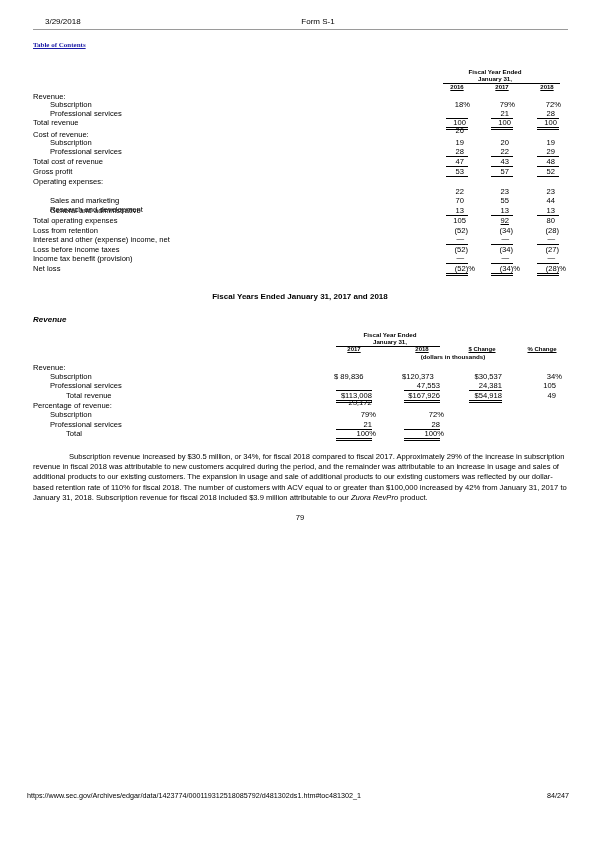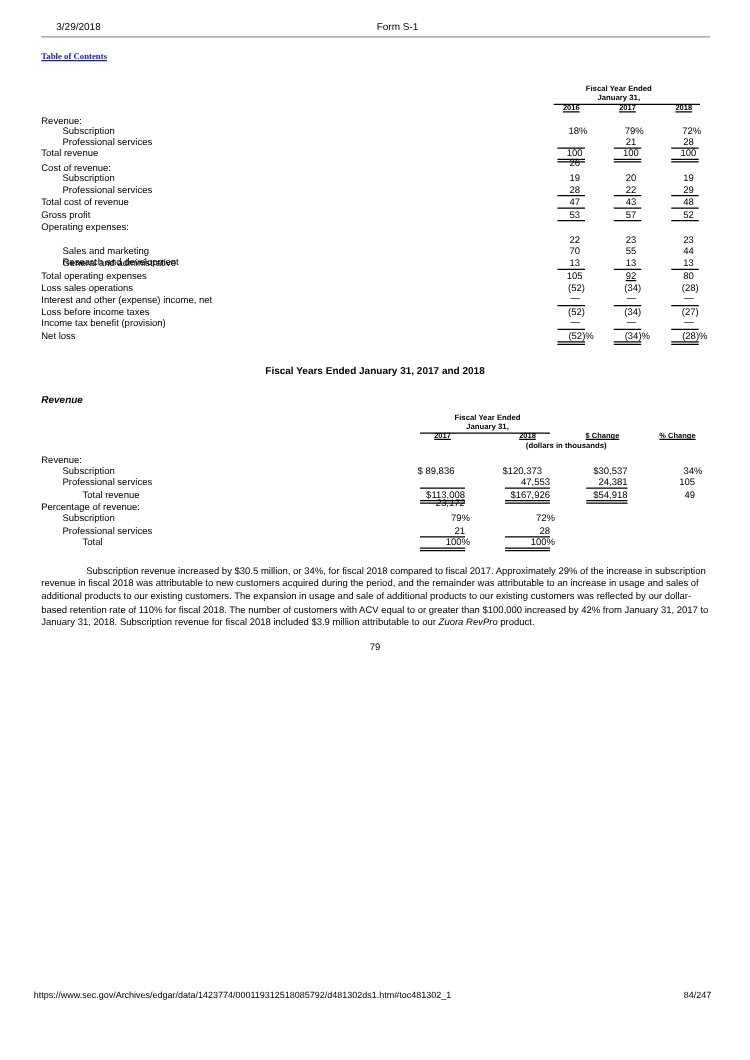--- a/index.html
+++ b/index.html
@@ -49,21 +49,21 @@
   <div class="lbl nl" style="top:130px;text-align:center;">Cost of revenue:</div>
   <div class="lbl ind" style="top:138px;">Subscription</div>
   <div class="lbl ind" style="top:147px;">Professional services</div>
   <div class="lbl nl" style="top:157px;">Total cost of revenue</div>
   <div class="lbl nl" style="top:167px;">Gross profit</div>
   <div class="lbl nl" style="top:177px;">Operating expenses:</div>
   <div class="lbl ind" style="top:205px;text-align:center;">Research and development</div>
   <div class="lbl ind" style="top:196px;">Sales and marketing</div>
   <div class="lbl ind" style="top:206px;">General and administrative</div>
   <div class="lbl nl" style="top:216px;">Total operating expenses</div>
-  <div class="lbl nl" style="top:226px;">Loss sales operations</div>
+  <div class="lbl nl" style="top:226px;">Loss from retention</div>
   <div class="lbl nl" style="top:235px;">Interest and other (expense) income, net</div>
   <div class="lbl nl" style="top:245px;">Loss before income taxes</div>
   <div class="lbl nl" style="top:254px;">Income tax benefit (provision)</div>
   <div class="lbl nl" style="top:264px;">Net loss</div>
 
   <div class="num" style="left:440px;width:30px;top:100px;">18%</div>
   <div class="num" style="left:485px;width:30px;top:100px;">79%</div>
   <div class="num" style="left:530px;width:31px;top:100px;">72%</div>
 
   <div class="num" style="left:440px;width:24px;top:126px;">26</div>

